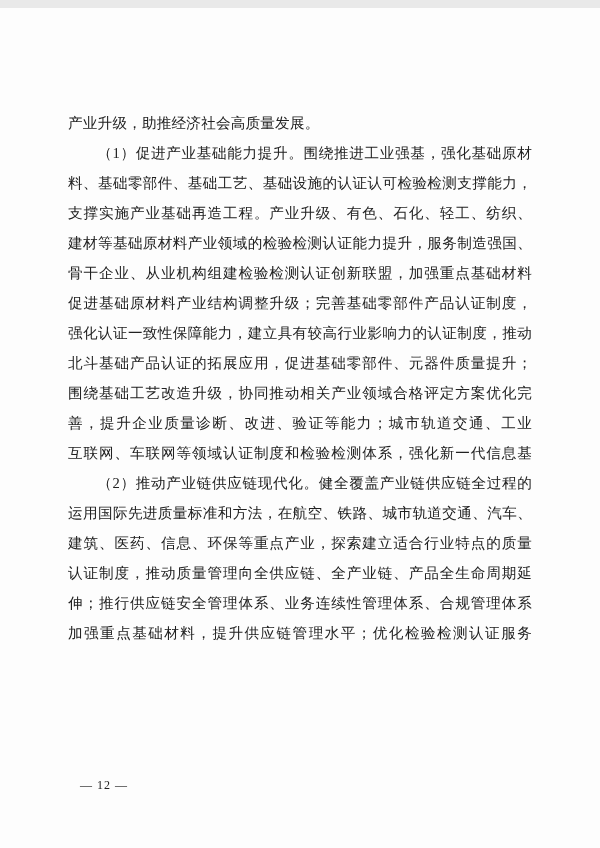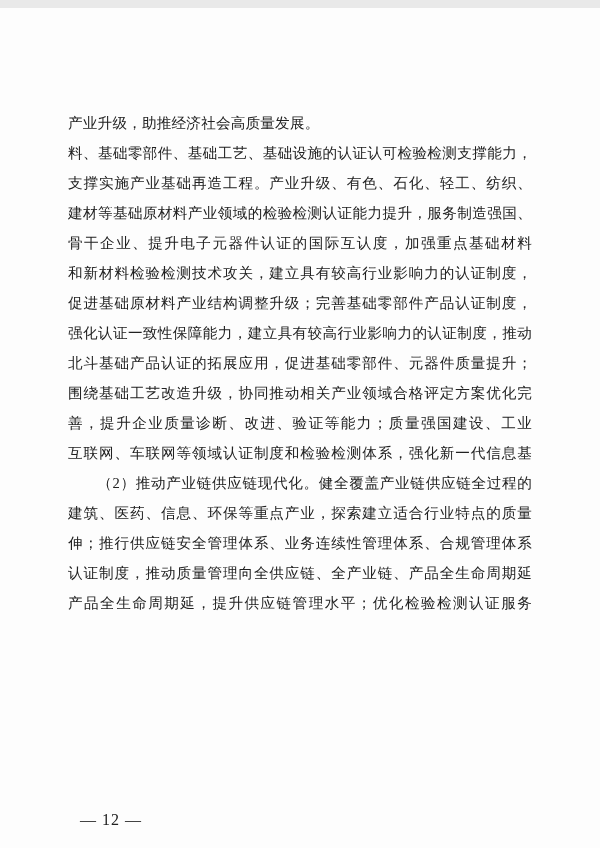--- a/index.html
+++ b/index.html
@@ -33,45 +33,46 @@
     text-align: justify;
     text-align-last: justify;
     text-justify: inter-character;
   }
   .line.indent {
     text-indent: 2em;
   }
   .footer {
     position: absolute;
     left: 80px;
-    top: 801px;
+    top: 766px;
     height: 22px;
     line-height: 22px;
-    font-size: 16px;
+    font-size: 12px;
     letter-spacing: 1px;
     color: var(--ink, #212121);
   }
 </style>
 </head>
 <body>
 
 <div class="page">
   <div class="body-text">
       <div class="line">产业升级，助推经济社会高质量发展。</div>
+      <div class="line indent fill">（1）促进产业基础能力提升。围绕推进工业强基，强化基础原材</div>
       <div class="line fill">料、基础零部件、基础工艺、基础设施的认证认可检验检测支撑能力，</div>
       <div class="line fill">支撑实施产业基础再造工程。产业升级、有色、石化、轻工、纺织、</div>
       <div class="line fill">建材等基础原材料产业领域的检验检测认证能力提升，服务制造强国、</div>
-      <div class="line fill">骨干企业、提升电子元器件认证的国际互认度，加强重点基础材料</div>
-      <div class="line fill">和新材料检验检测技术攻关，建立具有较高行业影响力的认证制度，</div>
+      <div class="line fill">骨干企业、从业机构组建检验检测认证创新联盟，加强重点基础材料</div>
       <div class="line fill">促进基础原材料产业结构调整升级；完善基础零部件产品认证制度，</div>
       <div class="line fill">强化认证一致性保障能力，建立具有较高行业影响力的认证制度，推动</div>
       <div class="line fill">北斗基础产品认证的拓展应用，促进基础零部件、元器件质量提升；</div>
       <div class="line fill">围绕基础工艺改造升级，协同推动相关产业领域合格评定方案优化完</div>
-      <div class="line fill">善，提升企业质量诊断、改进、验证等能力；质量强国建设、工业</div>
+      <div class="line fill">善，提升企业质量诊断、改进、验证等能力；城市轨道交通、工业</div>
       <div class="line fill">互联网、车联网等领域认证制度和检验检测体系，强化新一代信息基</div>
       <div class="line indent fill">（2）推动产业链供应链现代化。健全覆盖产业链供应链全过程的</div>
+      <div class="line fill">运用国际先进质量标准和方法，在航空、铁路、城市轨道交通、汽车、</div>
       <div class="line fill">建筑、医药、信息、环保等重点产业，探索建立适合行业特点的质量</div>
+      <div class="line fill">认证制度，推动质量管理向全供应链、全产业链、产品全生命周期延</div>
       <div class="line fill">伸；推行供应链安全管理体系、业务连续性管理体系、合规管理体系</div>
-      <div class="line fill">认证制度，推动质量管理向全供应链、全产业链、产品全生命周期延</div>
-      <div class="line fill">产品全生命周期延，提升供应链管理水平；优化检验检测认证服务</div>
+      <div class="line fill">加强重点基础材料，提升供应链管理水平；优化检验检测认证服务</div>
     </div>
   <div class="footer">— 12 —</div>
 </div>
 
 </body></html>

